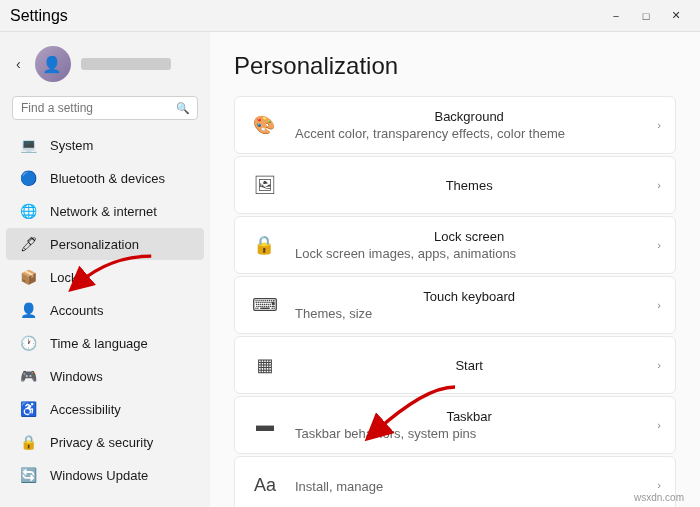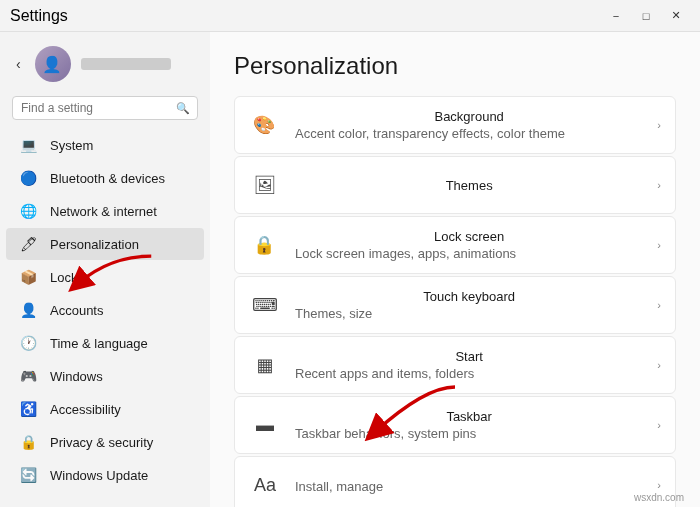--- a/index.html
+++ b/index.html
@@ -329,21 +329,20 @@
     <div class="settings-item-text">
       <div class="settings-item-title">Touch keyboard</div>
       <div class="settings-item-desc">Themes, size</div>
     </div>
     <span class="chevron">›</span>
   </div>
           <div class="settings-item">
     <div class="settings-item-icon">▦</div>
     <div class="settings-item-text">
       <div class="settings-item-title">Start</div>
-      <div class="settings-item-desc">Recent apps and items, folders</div>
     </div>
     <span class="chevron">›</span>
   </div>
           <div class="settings-item">
     <div class="settings-item-icon">▬</div>
     <div class="settings-item-text">
       <div class="settings-item-title">Taskbar</div>
       <div class="settings-item-desc">Taskbar behaviors, system pins</div>
     </div>
     <span class="chevron">›</span>

